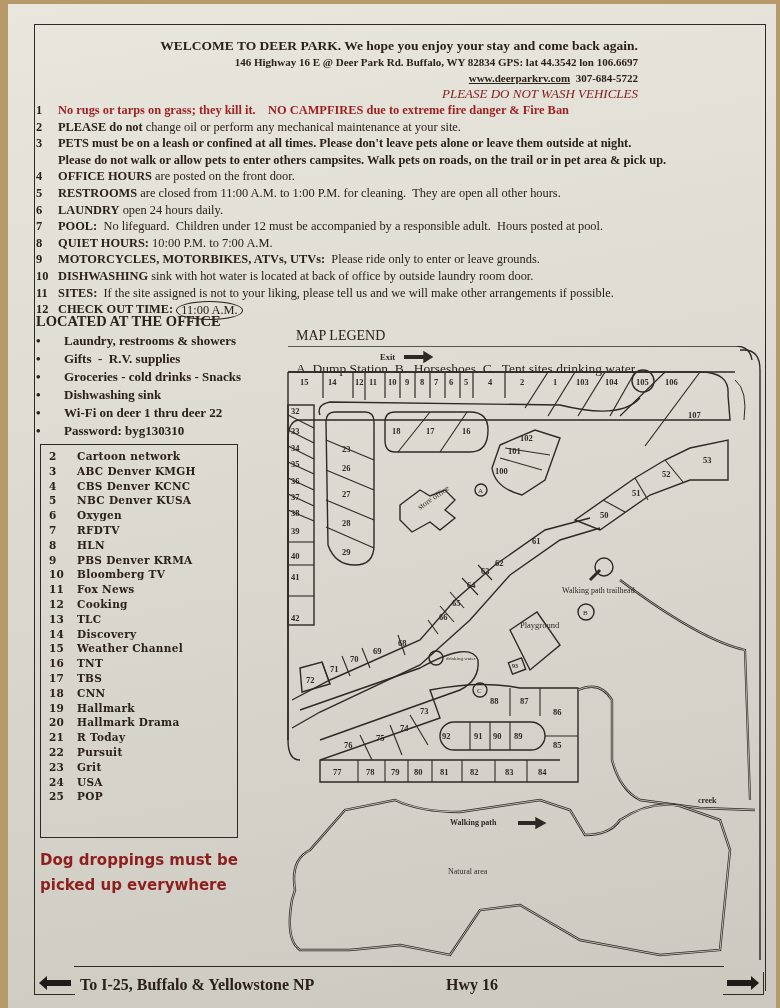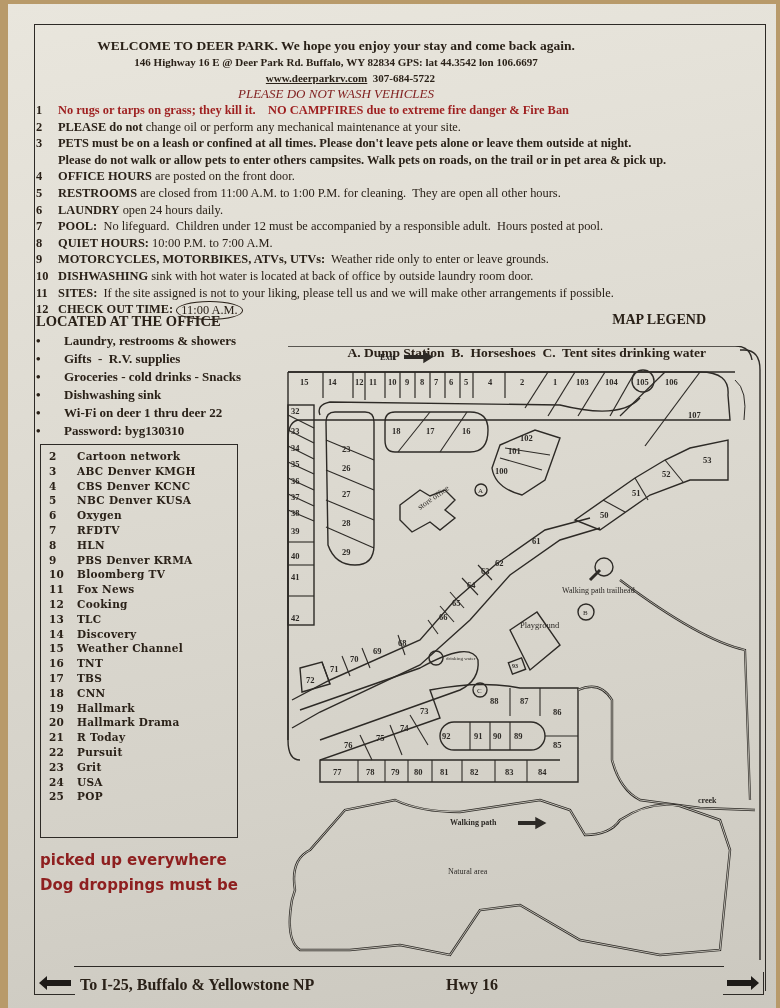--- a/index.html
+++ b/index.html
@@ -1,19 +1,19 @@
 <!DOCTYPE html>
 <html><head>
 <meta charset="utf-8">
 <style>
   html,body{margin:0;padding:0;}
   body{width:780px;height:1008px;background:#b89a6a;position:relative;overflow:hidden;font-family:"Liberation Serif",serif;color:#2a2118;}
   .paper{position:absolute;left:8px;top:4px;width:768px;height:1004px;background:linear-gradient(170deg,#e9e6dd 0%,#dedbd2 40%,#d4d1c8 75%,#cbc8bf 100%);}
   .frame{position:absolute;left:34px;top:24px;width:730px;height:966px;border:1.5px solid #2d2a26;border-bottom:none;}
-  .hdr{position:absolute;left:34px;width:604px;text-align:center;}
+  .hdr{position:absolute;left:34px;width:604px;text-align:right;}
   .t1{top:38px;font-weight:bold;font-size:13.5px;}
   .t2{top:56px;font-weight:bold;font-size:11px;}
   .t3{top:72px;font-weight:bold;font-size:11px;}
   .t3 u{margin-left:29px;}
   .t4{top:86px;font-style:italic;font-size:13px;color:#7f1d1d;}
   .rules{position:absolute;left:36px;top:102px;width:720px;font-size:12.4px;line-height:16.6px;}
   .rule{display:flex;white-space:nowrap;}
   .rule .n{width:22px;font-weight:bold;}
   .rule b{font-weight:bold;}
   .red{color:#9e1f1f;font-weight:bold;}
@@ -21,21 +21,21 @@
   .circ{border:1.3px solid #2a2118;border-radius:50%;padding:0 4px;}
   .office{position:absolute;left:36px;top:313px;width:250px;font-size:13px;}
   .office h3{margin:0;font-size:14.5px;font-weight:bold;font-family:Liberation Serif, serif;}
   .office ul{margin:2px 0 0 0;padding:0;list-style:none;}
   .office li{display:flex;font-weight:bold;height:18px;line-height:18px;}
   .office li .dot{width:28px;}
   .tv{position:absolute;left:40px;top:444px;width:196px;height:388px;border:1.5px solid #2d2a26;}
   .tv .row{display:flex;font-family:"DejaVu Serif",serif;font-weight:bold;font-size:10.5px;height:14.8px;line-height:14.8px;letter-spacing:.3px;}
   .tv .row .ch{width:28px;text-align:left;padding-left:8px;}
   .dog{position:absolute;left:40px;top:848px;font-family:"DejaVu Sans",sans-serif;font-weight:bold;font-size:15px;line-height:25px;color:#8e1f1f;}
-  .legend{position:absolute;left:296px;top:312px;width:410px;text-align:right;font-weight:bold;}
+  .legend{position:absolute;left:296px;top:328px;width:410px;text-align:left;font-weight:normal;}
   .legend .lt{font-size:14px;}
   .legend .li{font-size:13.5px;margin-top:17px;}
   .map{position:absolute;left:282px;top:346px;width:480px;height:620px;}
   .footer{position:absolute;left:34px;top:966px;width:730px;height:34px;}
   .footer .lbl{position:absolute;top:10px;font-family:"Liberation Serif",serif;font-weight:bold;font-size:16px;}
   .arrowL{position:absolute;left:0;top:6px;width:40px;height:22px;border-left:1.5px solid #2d2a26;border-bottom:1.5px solid #2d2a26;}
   .arrowR{position:absolute;right:0;top:6px;width:40px;height:22px;border-right:1.5px solid #2d2a26;border-bottom:1.5px solid #2d2a26;}
   .fline{position:absolute;left:40px;right:40px;top:0;border-top:1.5px solid #2d2a26;}
   svg text{font-family:"Liberation Serif",serif;}
 </style>
@@ -91,21 +91,21 @@
       <span style="white-space:pre">  No lifeguard.  Children under 12 must be accompanied by a responsible adult.  Hours posted at pool.</span>
     </div>
   <div class="rule">
       <span class="n">8</span>
       <b>QUIET HOURS:</b>
       <span style="white-space:pre"> 10:00 P.M. to 7:00 A.M.</span>
     </div>
   <div class="rule">
       <span class="n">9</span>
       <b>MOTORCYCLES, MOTORBIKES, ATVs, UTVs:</b>
-      <span style="white-space:pre">  Weather ride only to enter or leave grounds.</span>
+      <span style="white-space:pre">  Please ride only to enter or leave grounds.</span>
     </div>
   <div class="rule">
       <span class="n">10</span>
       <b>DISHWASHING</b>
       <span style="white-space:pre"> sink with hot water is located at back of office by outside laundry room door.</span>
     </div>
   <div class="rule">
       <span class="n">11</span>
       <b>SITES:</b>
       <span style="white-space:pre">  If the site assigned is not to your liking, please tell us and we will make other arrangements if possible.</span>
@@ -236,22 +236,22 @@
       <span class="ch">24</span>
       <span>USA</span>
     </div>
     <div class="row">
       <span class="ch">25</span>
       <span>POP</span>
     </div>
   </div>
 
 <div class="dog">
+  <div>Dog droppings must be</div>
   <div>picked up everywhere</div>
-  <div>Dog droppings must be</div>
 </div>
 
 <div class="legend">
   <div class="lt">MAP LEGEND</div>
   <div class="li" style="white-space:pre">A. Dump Station  B.  Horseshoes  C.  Tent sites drinking water</div>
 </div>
 
 <svg class="map" viewBox="282 346 480 620" width="480" height="620" fill="none" stroke="#2d2a26" stroke-width="1.4">
 
   <path d="M288 372 L288 740 M288 372 L735 372 M740 350 L744 350 Q760 350 760 370 L760 960"></path>

